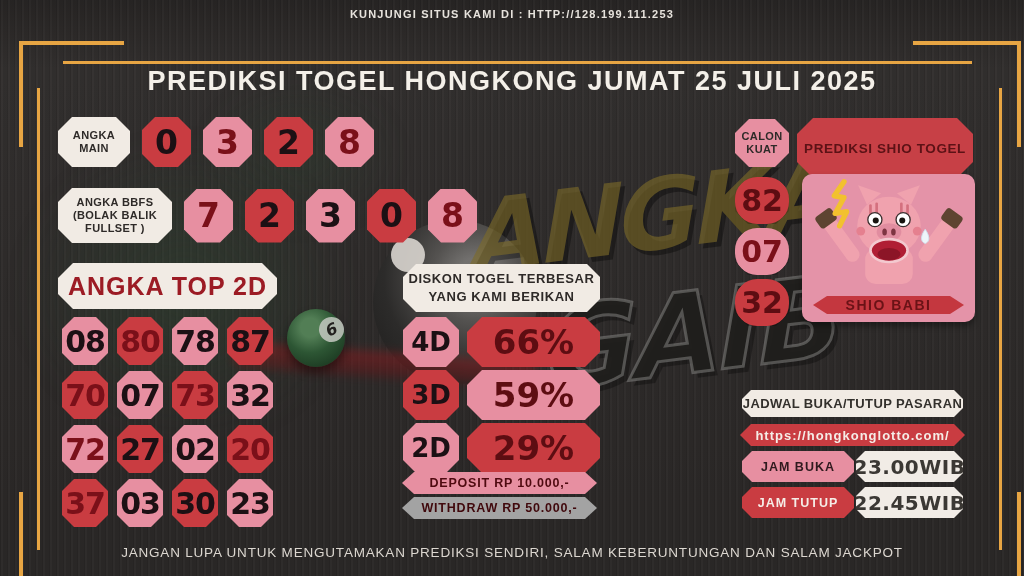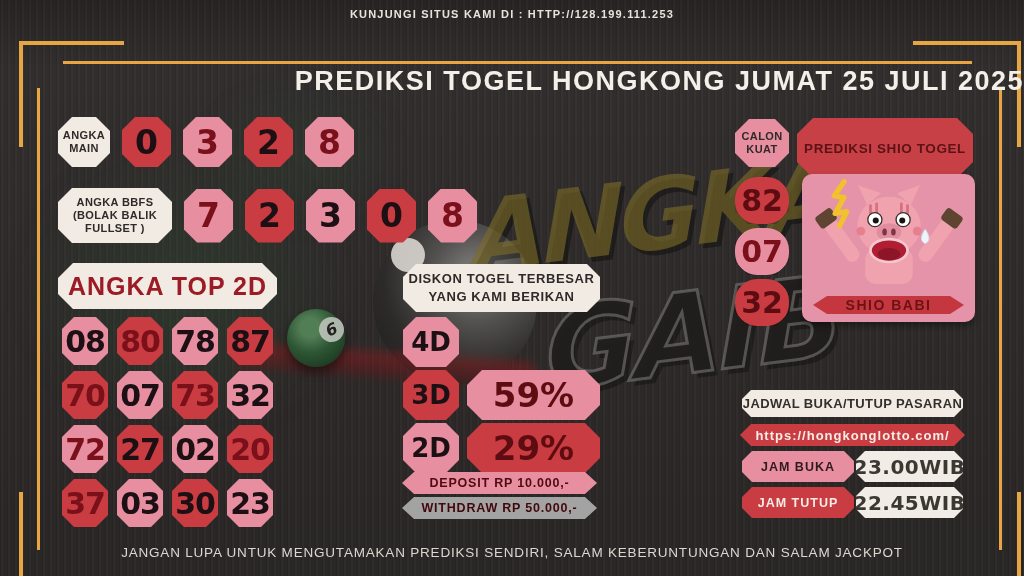--- a/index.html
+++ b/index.html
@@ -48,27 +48,27 @@
   .col{position:absolute;display:flex;flex-direction:column;gap:4px;z-index:4;}
   .grid{position:absolute;display:grid;grid-template-columns:repeat(4,46px);gap:6px 9px;z-index:4;}
   .digit{width:49px;height:50px;font:700 33px "DejaVu Sans",sans-serif;}
   .digit.tall{height:54px;}
   .grid-cell{width:46px;height:48px;--c:12px;font:700 30px "DejaVu Sans",sans-serif;letter-spacing:-1px;}
   .calon-num{width:54px;height:47px;font:700 30px "DejaVu Sans",sans-serif;border-radius:22px;}
   .label-octo{background:#f1ebe4;color:#2e2a28;font-size:11px;line-height:1.2;letter-spacing:.4px;--c:14px;}
   
   .site-line{position:absolute;top:8px;left:0;width:100%;text-align:center;z-index:4;
     font-size:11px;font-weight:700;letter-spacing:1.2px;color:#e7e3dd;}
-  .title{position:absolute;top:66px;left:0;width:100%;text-align:right;z-index:4;
+  .title{position:absolute;top:66px;left:0;width:100%;text-align:center;z-index:4;
     font-size:27px;font-weight:700;letter-spacing:1.5px;color:#f4f0e9;}
   .footer{position:absolute;top:545px;left:0;width:100%;text-align:center;z-index:4;
     font-size:13.5px;letter-spacing:.8px;color:#dcd7d0;}
   
   #angka-main-row{left:58px;top:117px;height:50px;}
-  #angka-main-label{width:52px;height:50px;}
+  #angka-main-label{width:72px;height:50px;}
   #angka-bbfs-row{left:58px;top:188px;height:55px;}
   #angka-bbfs-label{width:114px;height:55px;}
   #top2d-banner{left:58px;top:263px;width:219px;height:46px;--c:15px;background:#f1ebe4;
     color:#9c1b24;font-size:25px;letter-spacing:1px;font-weight:800;}
   #top2d-grid{left:62px;top:317px;}
   
   #diskon-banner{left:403px;top:264px;width:197px;height:48px;--c:13px;background:#f1ebe4;
     color:#2e2a28;font-size:13px;line-height:1.35;letter-spacing:.6px;}
   #diskon-rows{position:absolute;left:403px;top:317px;display:flex;flex-direction:column;gap:3px;z-index:4;}
   .d-row{display:flex;gap:8px;}
@@ -168,20 +168,21 @@
       <div class="octo grid-cell bg-red fg-maroon">37</div>
       <div class="octo grid-cell bg-pink fg-black">03</div>
       <div class="octo grid-cell bg-red fg-black">30</div>
       <div class="octo grid-cell bg-pink fg-black">23</div>
     </div>
 
   <div class="octo" id="diskon-banner">DISKON TOGEL TERBESAR YANG KAMI BERIKAN</div>
   <div id="diskon-rows">
       <div class="d-row">
         <div class="octo d-label bg-pink fg-black">4D</div>
+        <div class="octo d-value bg-red fg-deep">66%</div>
       </div>
       <div class="d-row">
         <div class="octo d-label bg-red fg-black">3D</div>
         <div class="octo d-value bg-pink fg-deep">59%</div>
       </div>
       <div class="d-row">
         <div class="octo d-label bg-pink fg-black">2D</div>
         <div class="octo d-value bg-red fg-deep">29%</div>
       </div>
     </div>

